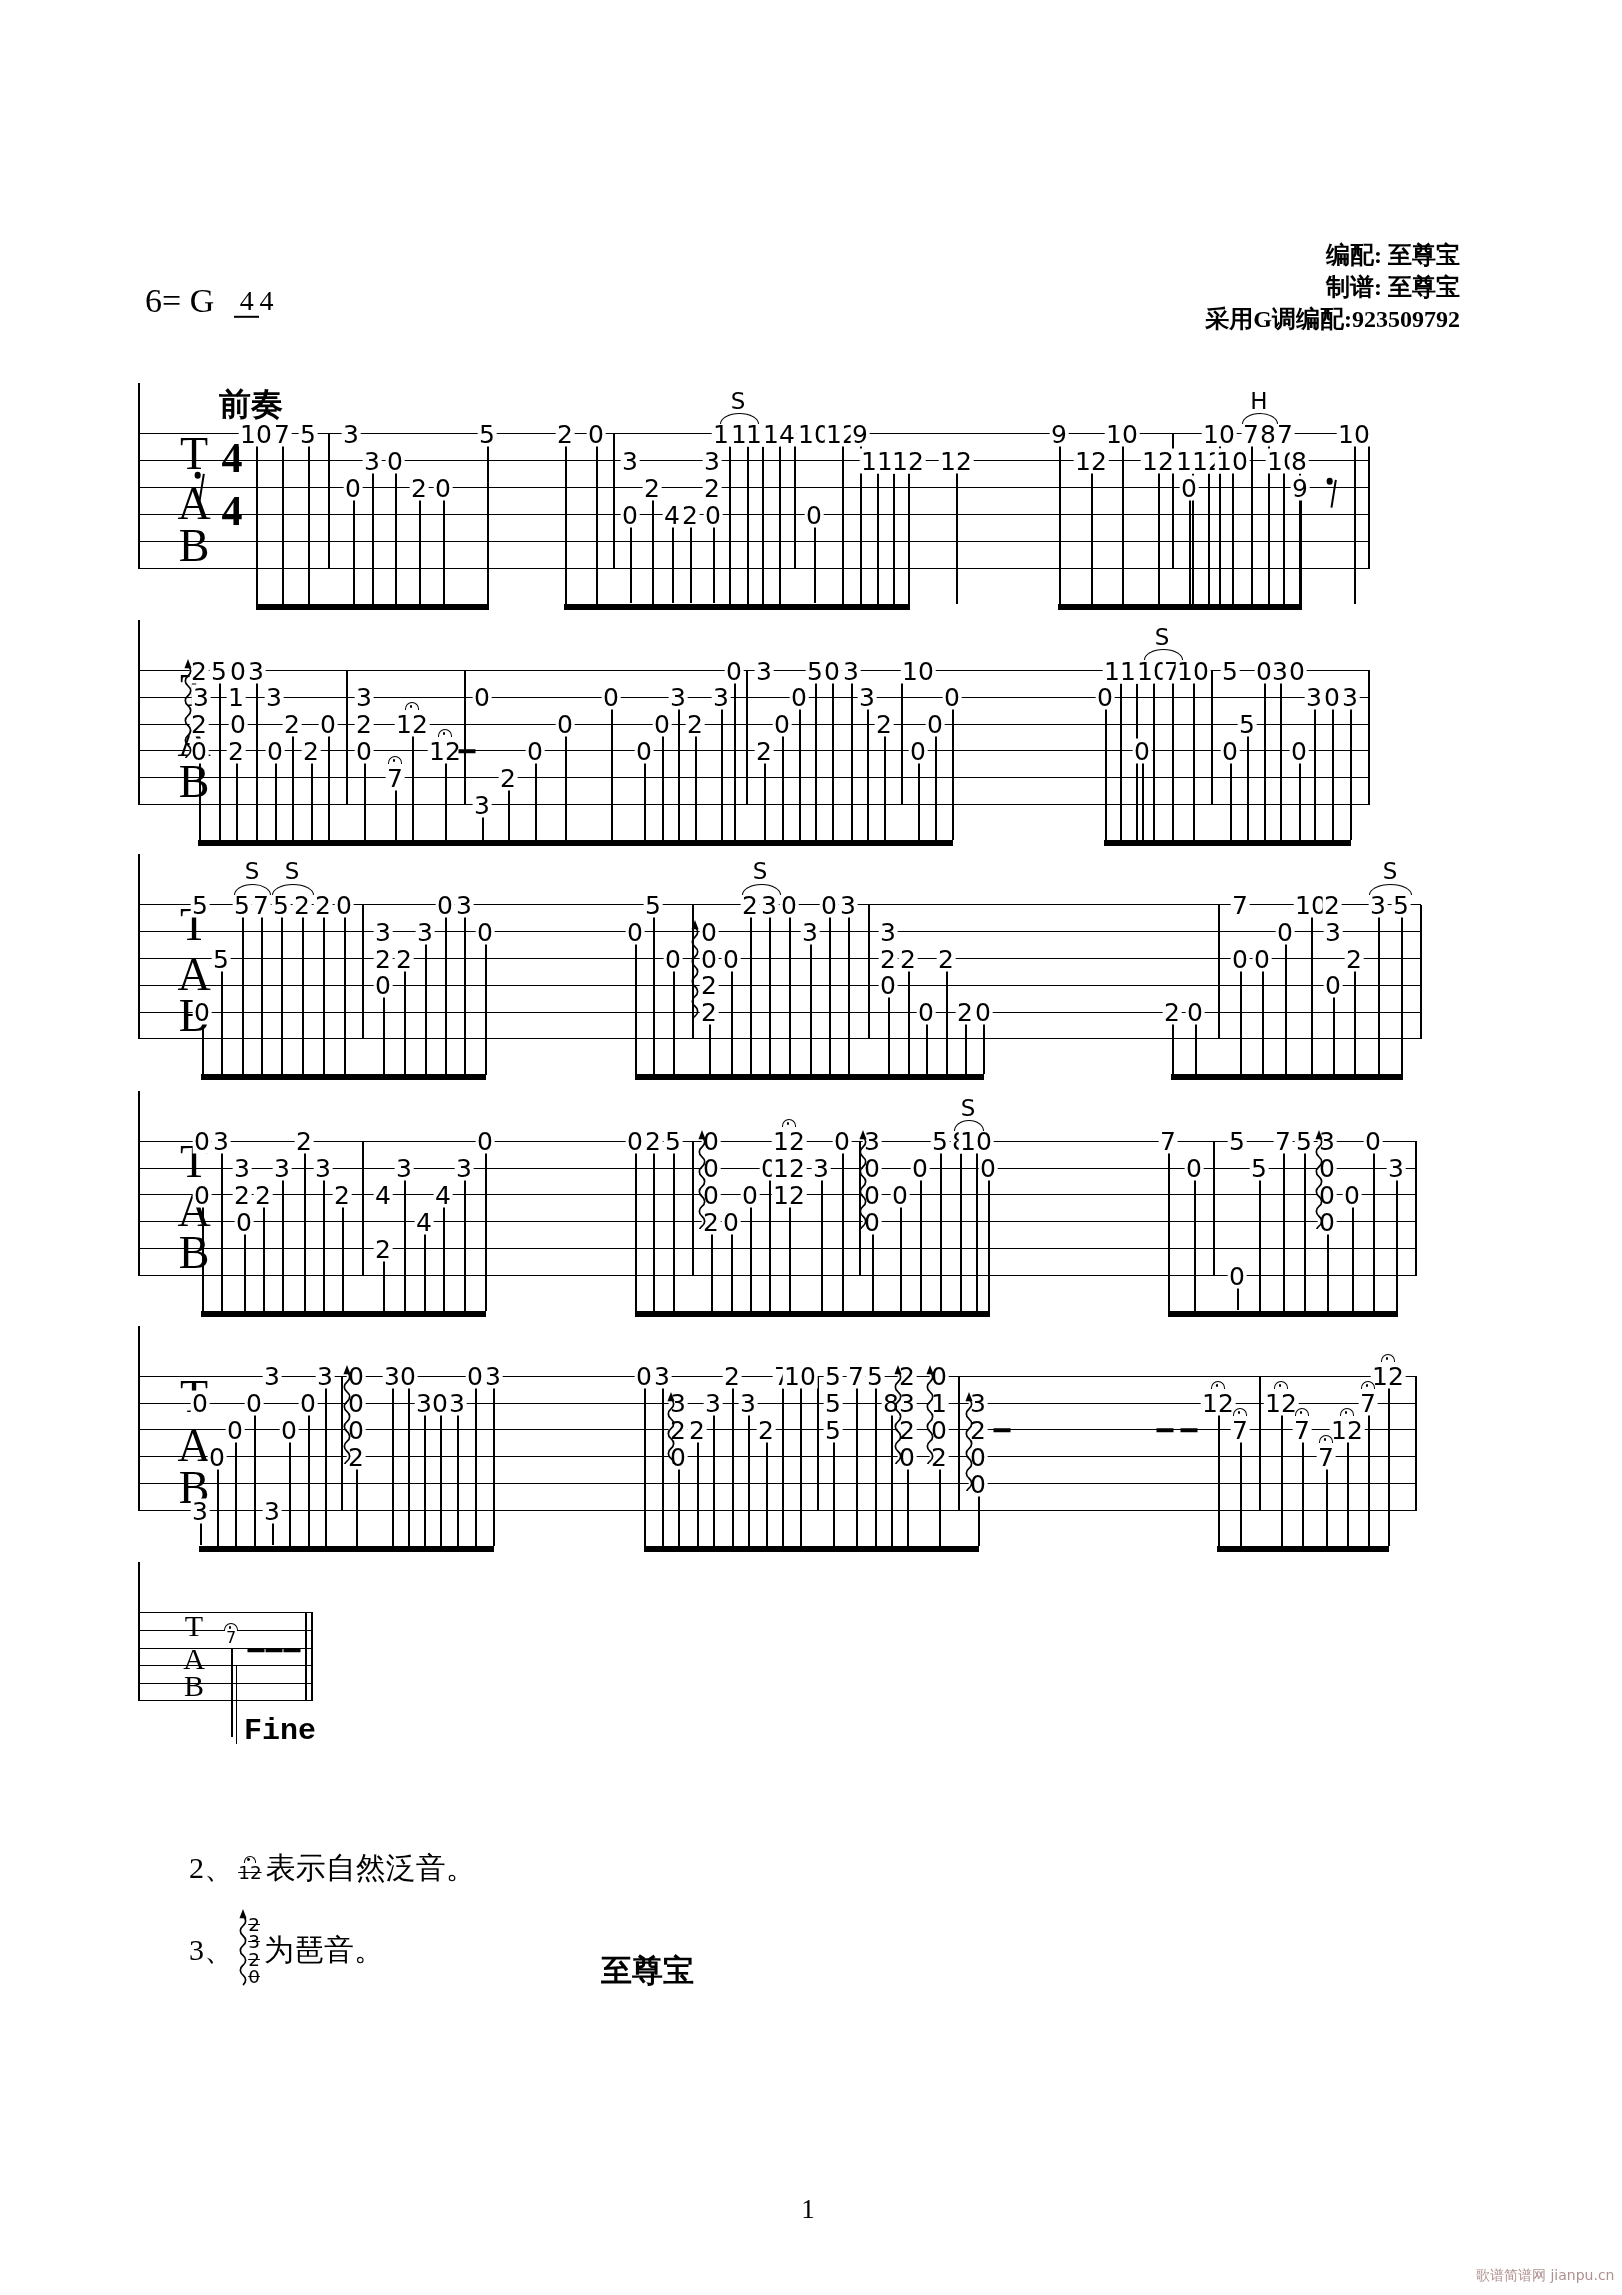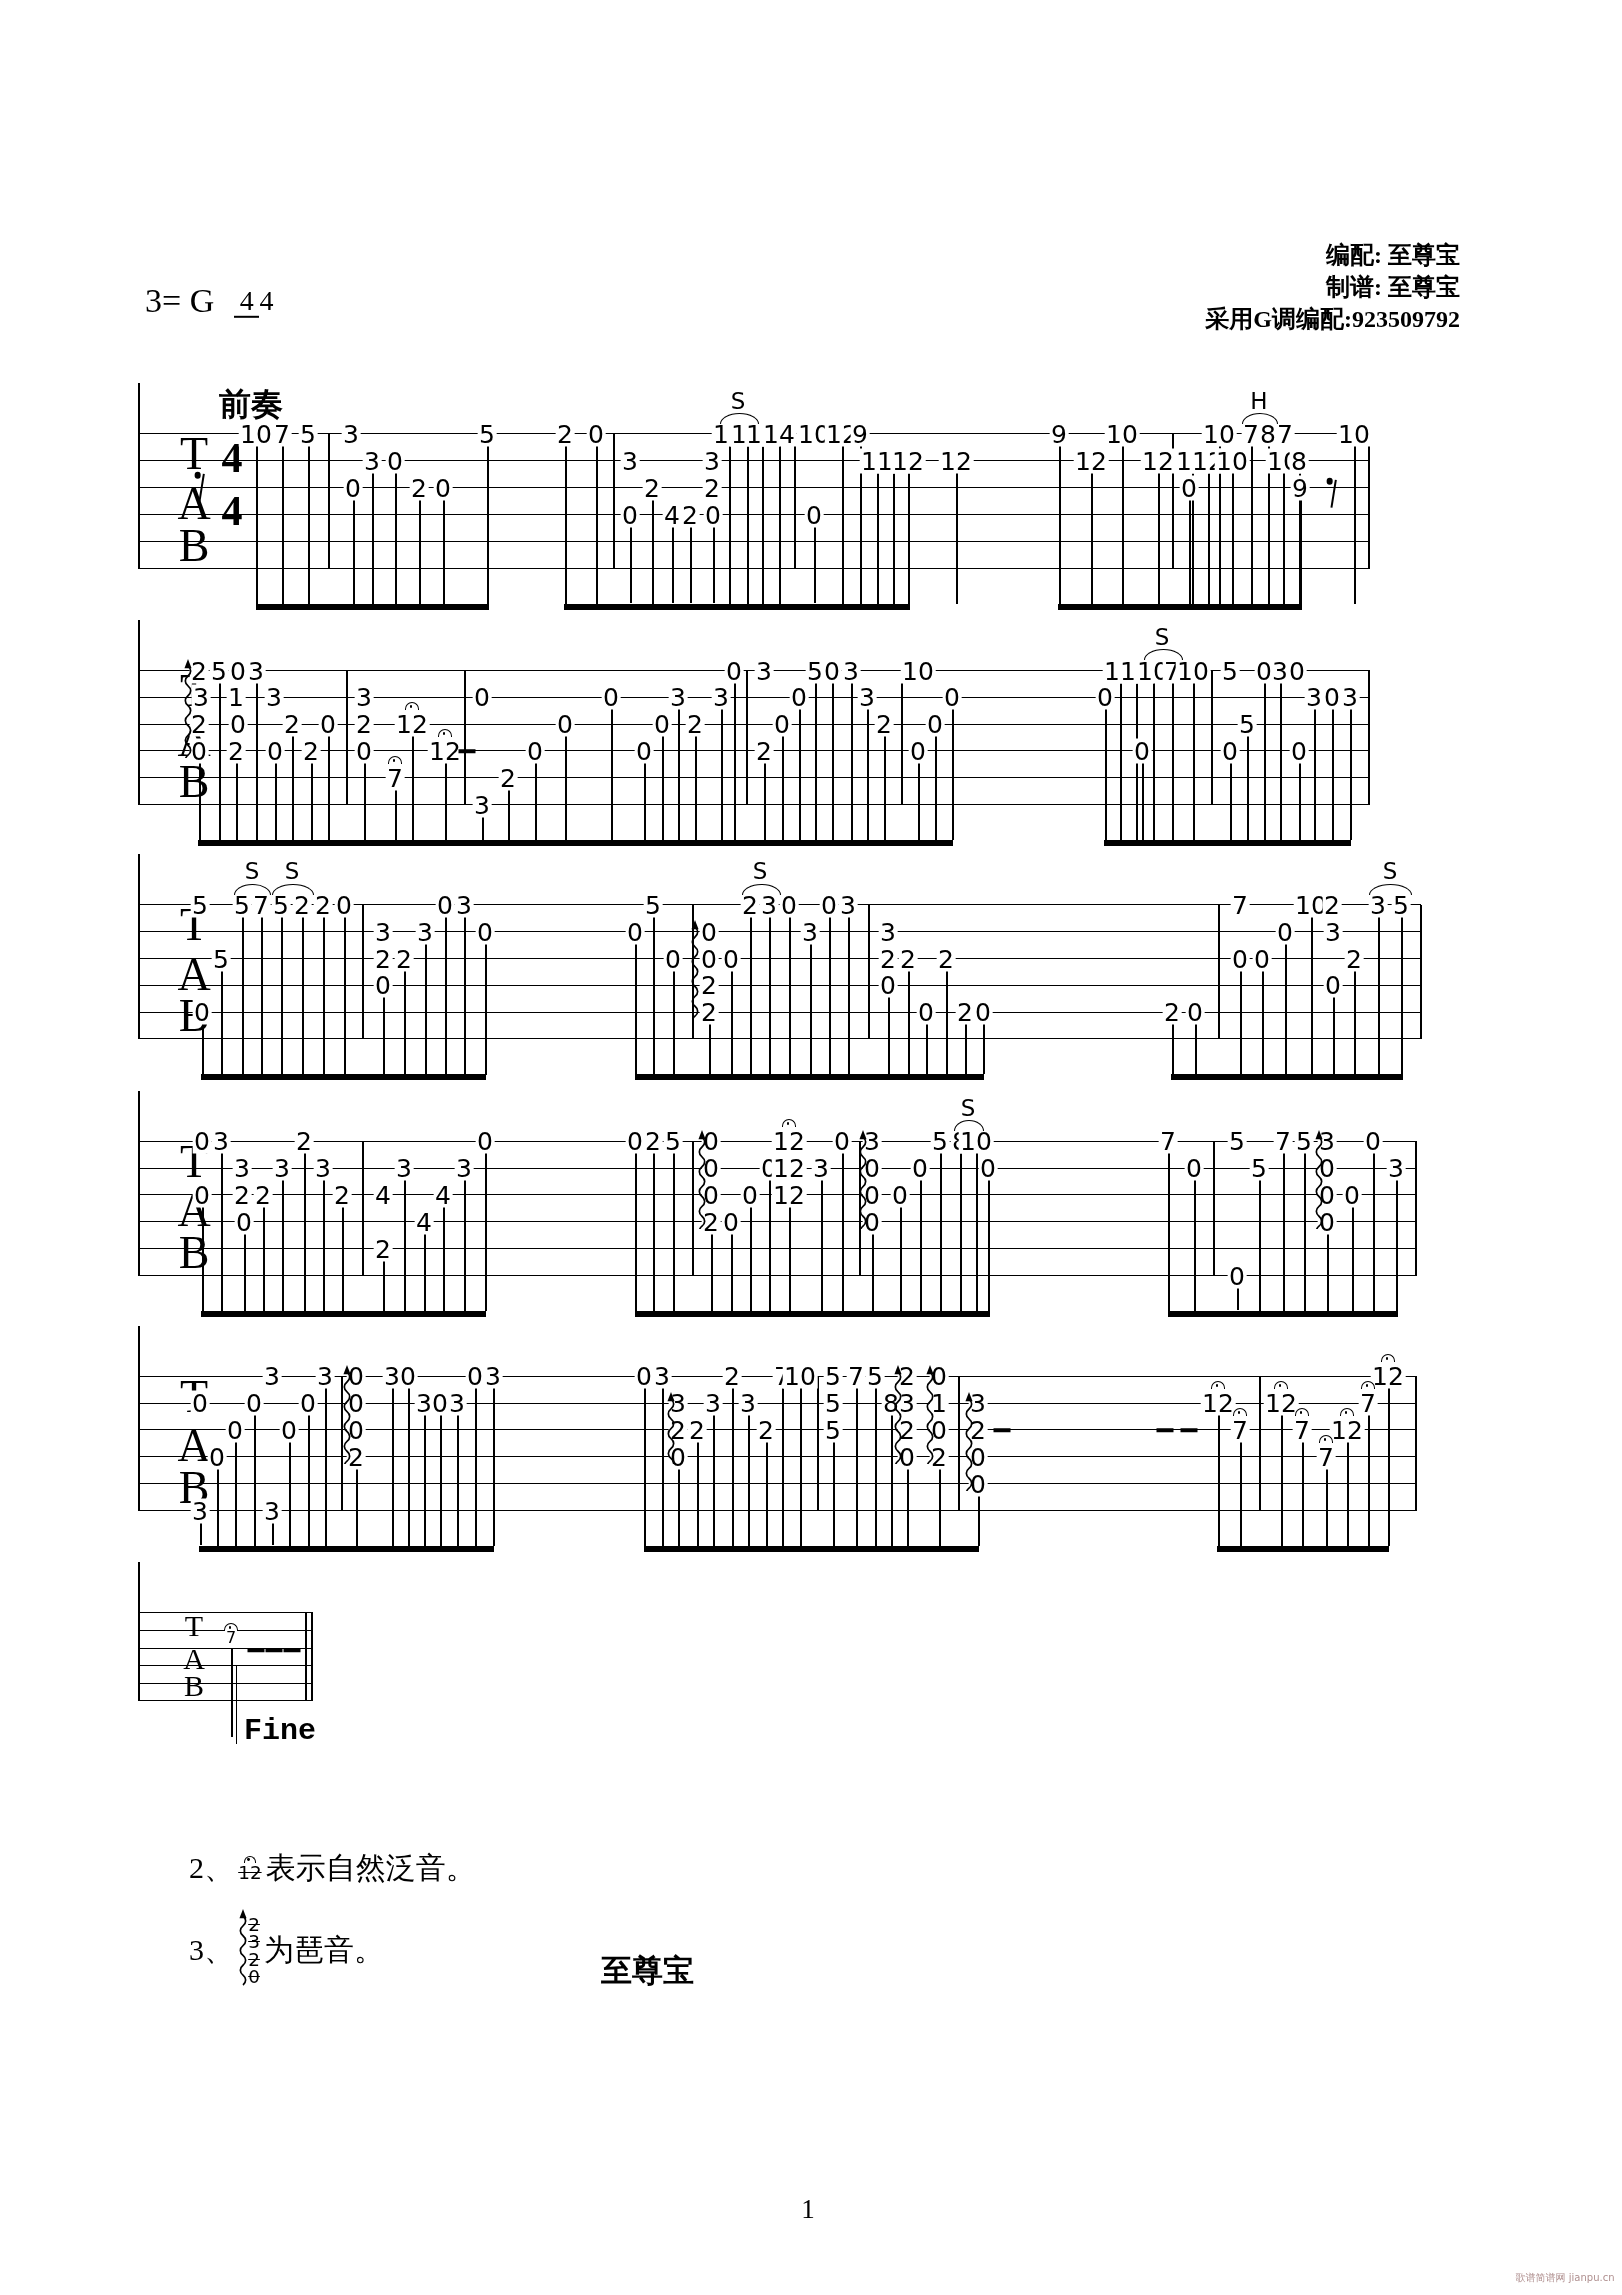--- a/index.html
+++ b/index.html
@@ -36,35 +36,35 @@
   .rest::after{content:"";position:absolute;left:5.6px;top:2.8px;width:2.1px;height:28px;background:#000;transform:rotate(9deg);}
   .arp{position:absolute;z-index:6;}
   .fine{position:absolute;font-family:"Liberation Mono", monospace;font-size:30px;font-weight:bold;}
   .fn{font-size:30px;font-family:"Liberation Serif", serif;white-space:nowrap;display:flex;align-items:center;gap:4.2px;}
   .fnsym{display:inline-flex;flex-direction:column;align-items:center;line-height:0.95;}
   .fnsym .n{font-family:"DejaVu Sans", sans-serif;font-size:18.4px;text-decoration:line-through;}
   .minih{width:10.6px;height:6.4px;border:1.8px solid #000;border-bottom:none;border-radius:6.4px 6.4px 0 0;position:relative;margin-bottom:0.7px;}
   .minih::after{content:"";position:absolute;left:2.8px;top:1.4px;width:2.8px;height:2.8px;border-radius:50%;background:#000;}
   .sig{font-size:31px;font-family:"Liberation Serif", serif;font-weight:bold;}
   .pagenum{font-family:"Liberation Serif", serif;font-size:27px;transform:translateX(-50%);}
-  .watermark{font-size:10px;color:#b09090;}
+  .watermark{font-size:14px;color:#b09090;}
 </style>
 </head>
 <body>
 
 <div class="page">
 
   <div class="abs credits" style="right:163px;top:239px;">
     <div>编配: 至尊宝</div>
     <div>制谱: 至尊宝</div>
     <div>采用G调编配:923509792</div>
   </div>
 
   <div class="abs keysig" style="left:145px;top:282px;">
-    <span>3= G</span><span class="keyfrac"><span class="num">4</span><span class="den">4</span></span>
+    <span>6= G</span><span class="keyfrac"><span class="num">4</span><span class="den">4</span></span>
   </div>
 
   <div class="abs" id="tab-root" style="left:0;top:0;">
       <div class="hline" style="left: 138px; top: 433px; width: 1232px;"></div>
       <div class="hline" style="left: 138px; top: 460px; width: 1232px;"></div>
       <div class="hline" style="left: 138px; top: 487px; width: 1232px;"></div>
       <div class="hline" style="left: 138px; top: 514px; width: 1232px;"></div>
       <div class="hline" style="left: 138px; top: 541px; width: 1232px;"></div>
       <div class="hline" style="left: 138px; top: 568px; width: 1232px;"></div>
       <div class="vline" style="left: 138px; top: 383px; height: 185px;"></div>

